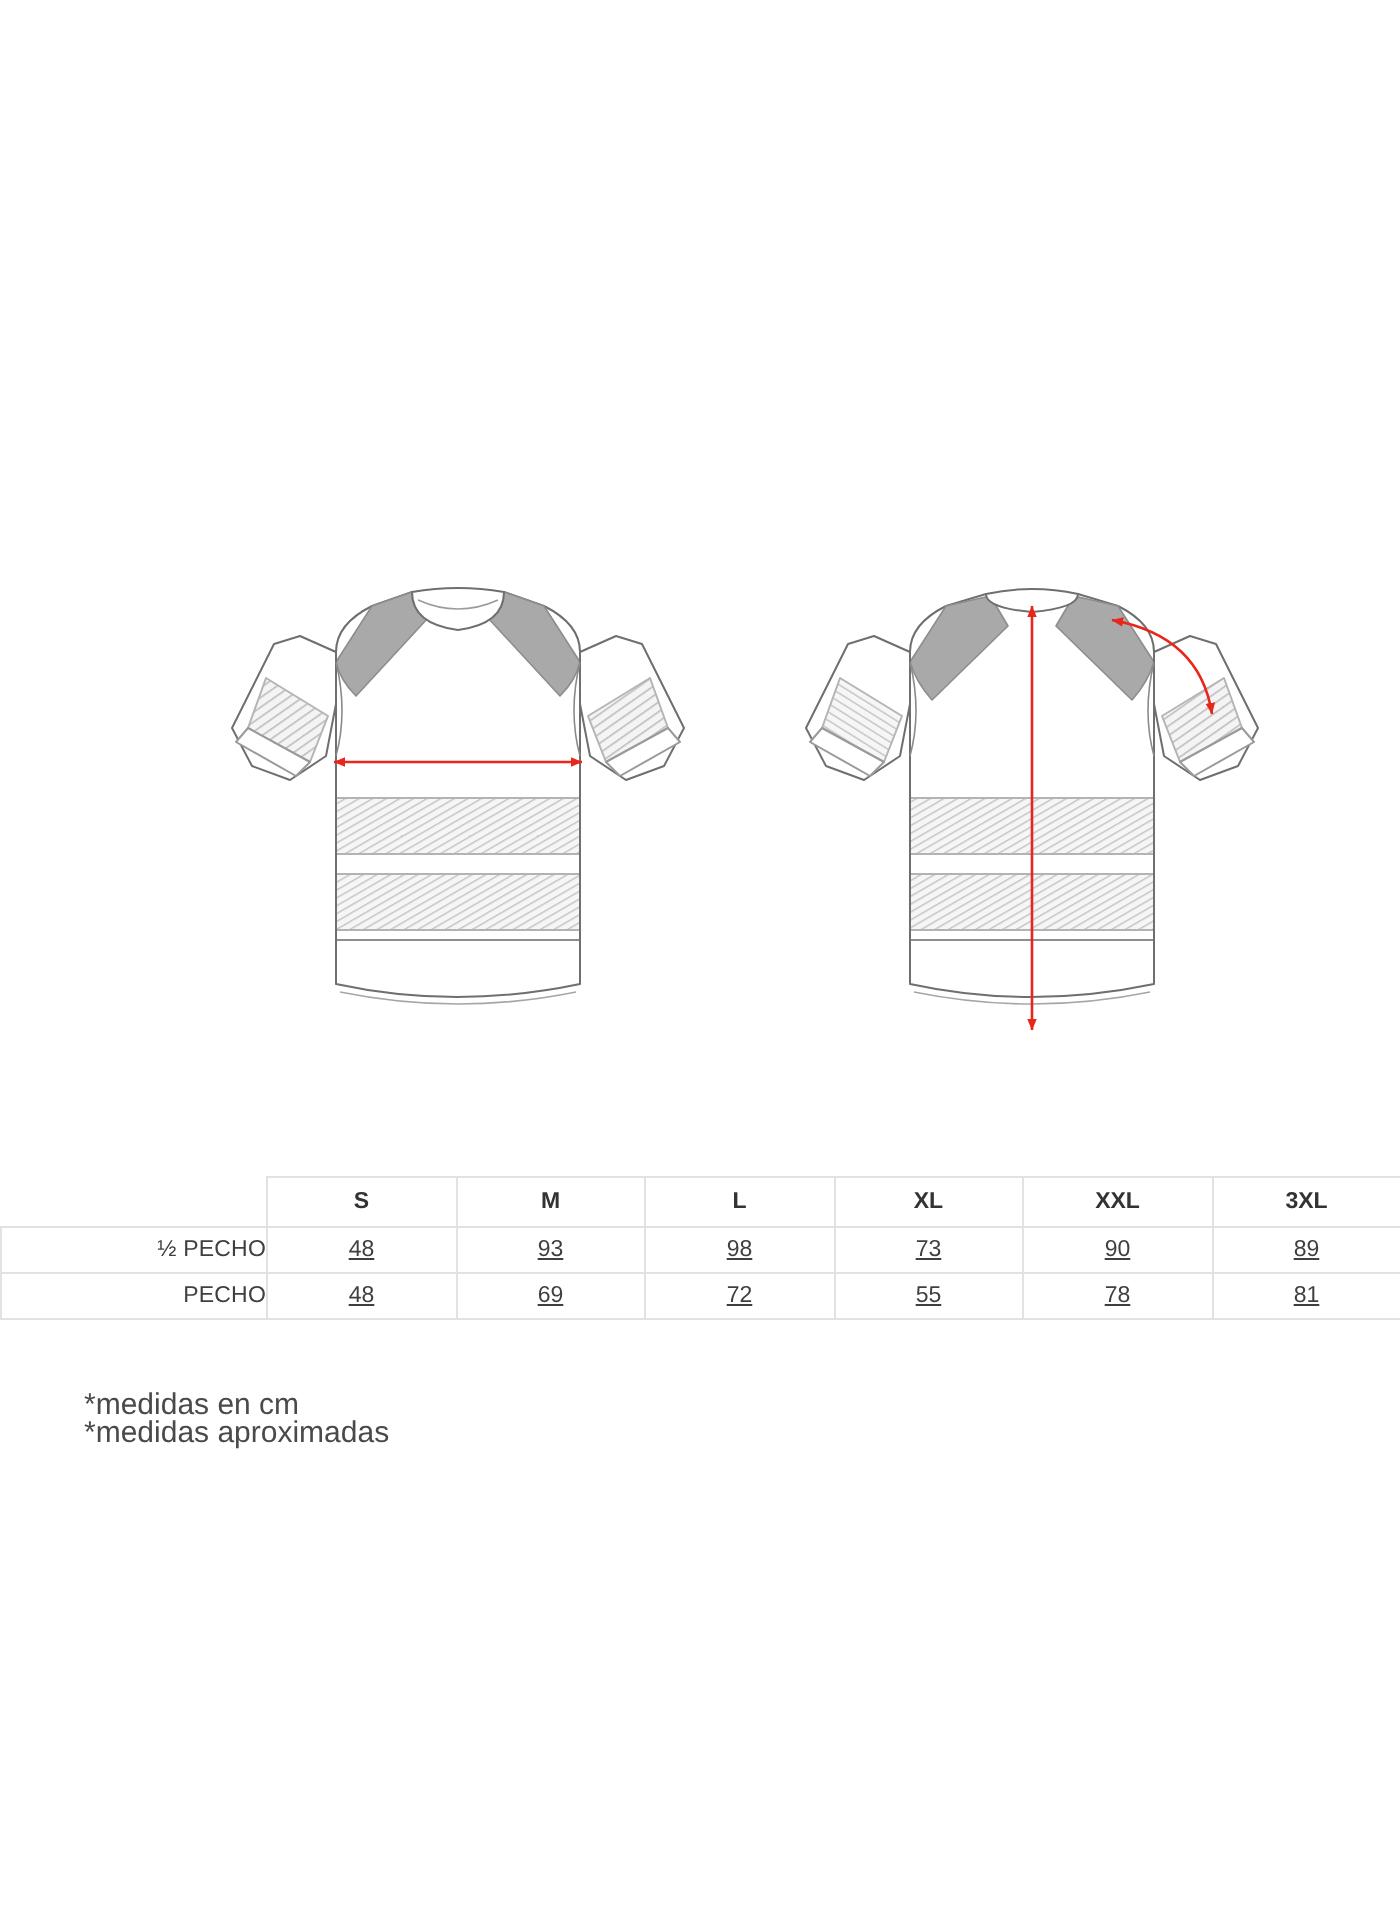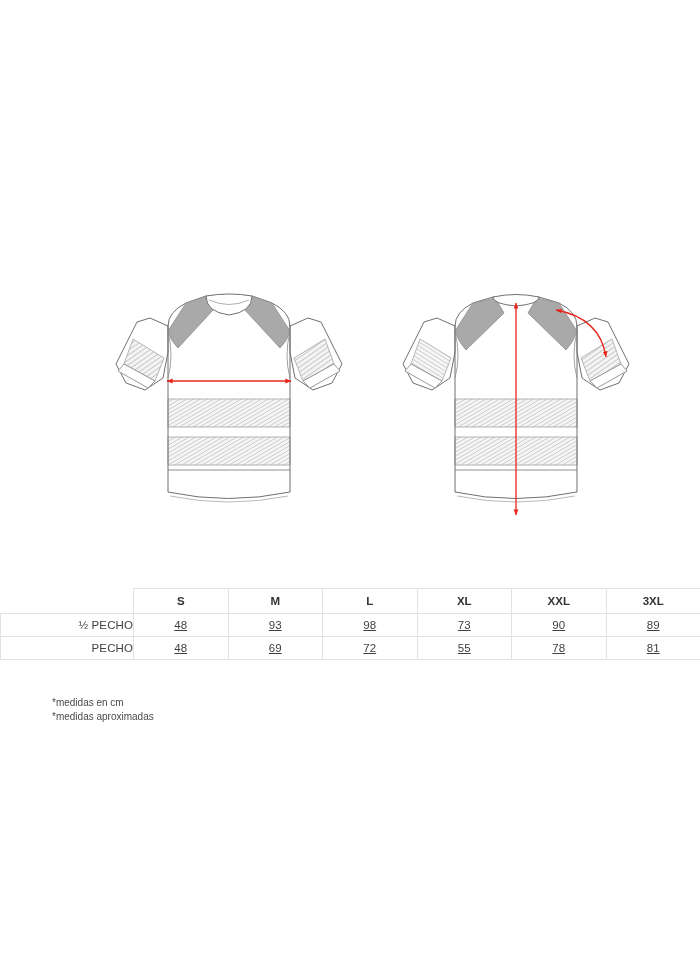--- a/index.html
+++ b/index.html
@@ -72,23 +72,23 @@
   table.size-table tbody td.value-cell {
     text-align: center;
     text-decoration: underline;
   }
   col.label-col { width: 133px; }
   col.size-col  { width: 94.5px; }
 
   
   #footnotes {
     position: absolute;
-    left: 52px;
+    left: 42px;
     top: 696px;
-    font-size: 10px;
+    font-size: 15px;
     line-height: 14px;
     color: #4a4a4a;
   }
   #footnotes div { white-space: nowrap; }
 </style>
 </head>
 <body>
 
 <div id="illustrations">
   <svg id="shirt-svg" width="700" height="585" viewBox="0 0 700 585">

